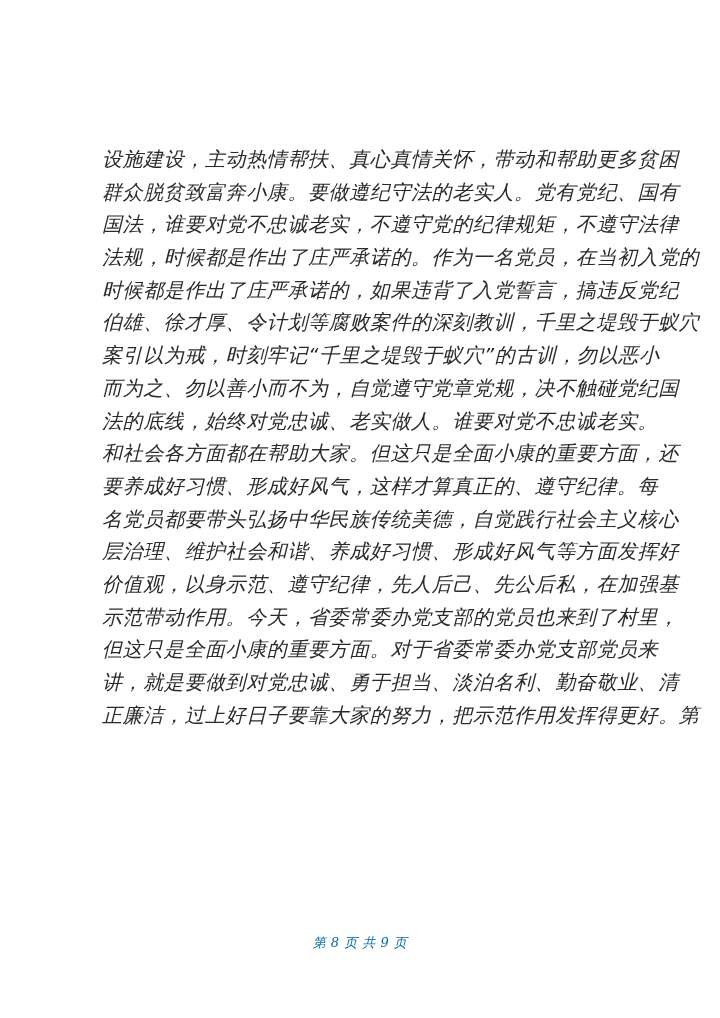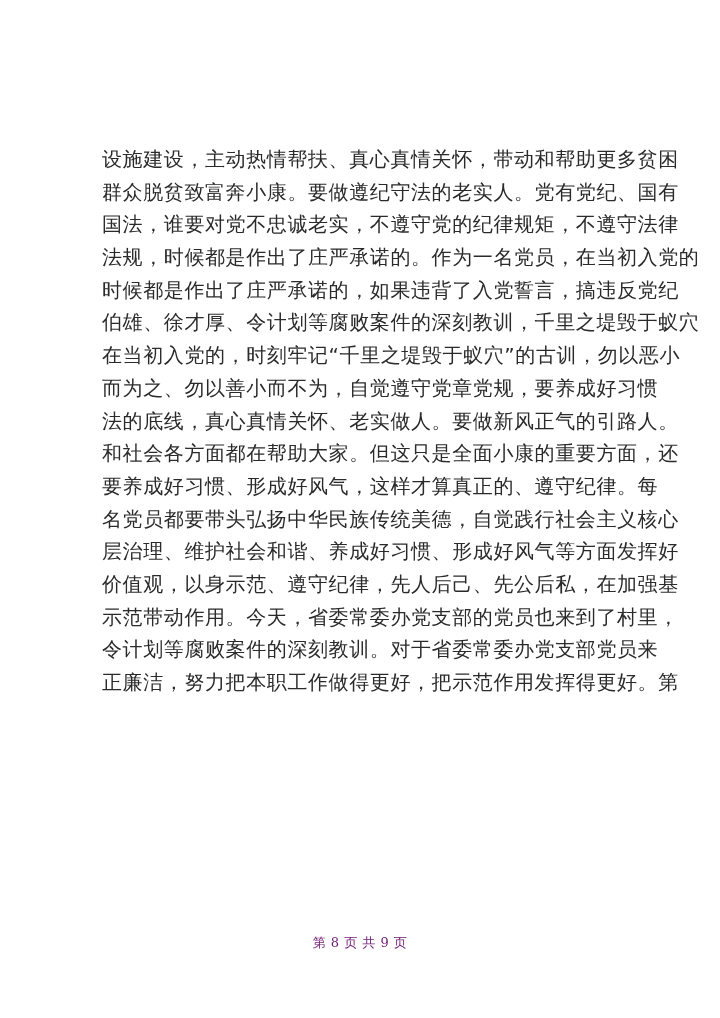--- a/index.html
+++ b/index.html
@@ -13,20 +13,21 @@
       position: relative;
       overflow: hidden;
     }
     .page {
       position: absolute;
       left: 0;
       top: 0;
       width: 720px;
       height: 890px;
       background: #ffffff;
+      font-style: italic;
     }
     .body-text {
       position: absolute;
       left: 102px;
       top: 143px;
       width: 530px;
       font-family: "DejaVu Sans", sans-serif;
       font-size: 20px;
       color: #2a2a2a;
     }
@@ -42,42 +43,43 @@
       text-align-last: justify;
     }
     .footer {
       position: absolute;
       left: 0;
       width: 720px;
       top: 934px;
       text-align: center;
       font-family: "DejaVu Serif", serif;
       font-size: 13px;
-      color: #701a75;
+      color: #0369a1;
       letter-spacing: 0.5px;
     }
   </style>
 </head>
 <body>
 
 <div class="page">
   <div class="body-text">
     <div class="line">设施建设，主动热情帮扶、真心真情关怀，带动和帮助更多贫困</div>
     <div class="line">群众脱贫致富奔小康。要做遵纪守法的老实人。党有党纪、国有</div>
     <div class="line">国法，谁要对党不忠诚老实，不遵守党的纪律规矩，不遵守法律</div>
     <div class="line">法规，时候都是作出了庄严承诺的。作为一名党员，在当初入党的</div>
     <div class="line">时候都是作出了庄严承诺的，如果违背了入党誓言，搞违反党纪</div>
     <div class="line">伯雄、徐才厚、令计划等腐败案件的深刻教训，千里之堤毁于蚁穴</div>
-    <div class="line">在当初入党的，时刻牢记“千里之堤毁于蚁穴”的古训，勿以恶小</div>
-    <div class="line">而为之、勿以善小而不为，自觉遵守党章党规，要养成好习惯</div>
-    <div class="line">法的底线，真心真情关怀、老实做人。要做新风正气的引路人。</div>
+    <div class="line">案引以为戒，时刻牢记“千里之堤毁于蚁穴”的古训，勿以恶小</div>
+    <div class="line">而为之、勿以善小而不为，自觉遵守党章党规，决不触碰党纪国</div>
+    <div class="line">法的底线，始终对党忠诚、老实做人。谁要对党不忠诚老实。</div>
     <div class="line">和社会各方面都在帮助大家。但这只是全面小康的重要方面，还</div>
     <div class="line">要养成好习惯、形成好风气，这样才算真正的、遵守纪律。每</div>
     <div class="line">名党员都要带头弘扬中华民族传统美德，自觉践行社会主义核心</div>
     <div class="line">层治理、维护社会和谐、养成好习惯、形成好风气等方面发挥好</div>
     <div class="line">价值观，以身示范、遵守纪律，先人后己、先公后私，在加强基</div>
     <div class="line">示范带动作用。今天，省委常委办党支部的党员也来到了村里，</div>
-    <div class="line">令计划等腐败案件的深刻教训。对于省委常委办党支部党员来</div>
-    <div class="line">正廉洁，努力把本职工作做得更好，把示范作用发挥得更好。第</div>
+    <div class="line">但这只是全面小康的重要方面。对于省委常委办党支部党员来</div>
+    <div class="line">讲，就是要做到对党忠诚、勇于担当、淡泊名利、勤奋敬业、清</div>
+    <div class="line">正廉洁，过上好日子要靠大家的努力，把示范作用发挥得更好。第</div>
   </div>
 
   <div class="footer">第 8 页  共 9 页</div>
 </div>
 
 </body></html>

